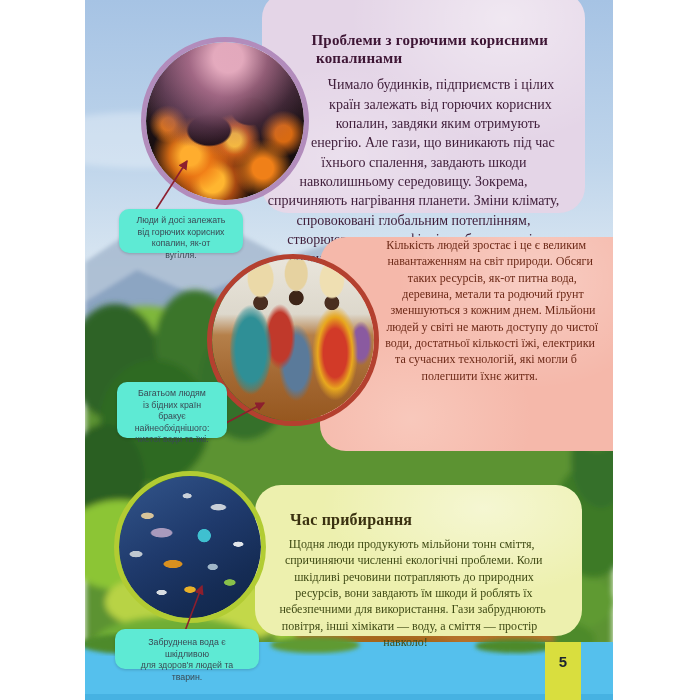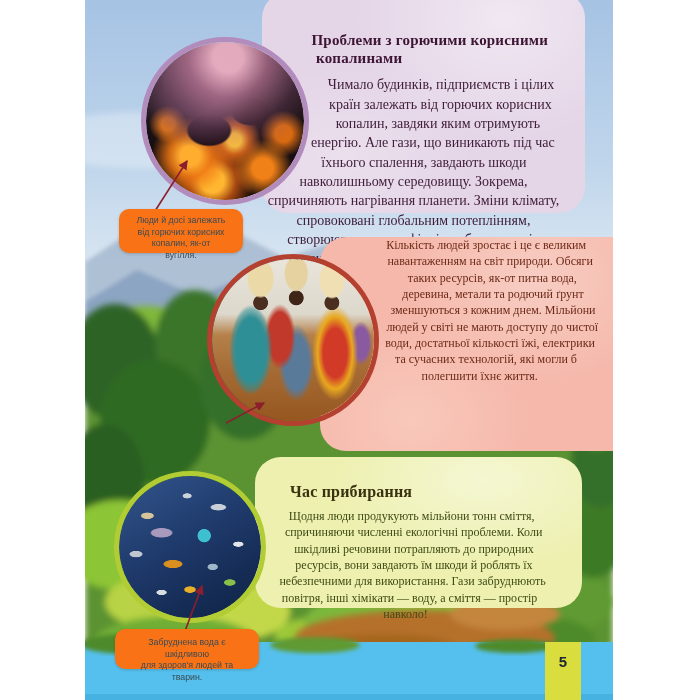--- a/index.html
+++ b/index.html
@@ -25,21 +25,21 @@
 
   .panel.people{left:235px;top:237px;width:305px;height:214px;border-radius:26px 8px 8px 26px;
     background:
       radial-gradient(ellipse at 70% 20%, rgba(255,255,255,.30), transparent 45%),
       radial-gradient(ellipse at 30% 85%, rgba(255,230,220,.35), transparent 40%),
       #f5b8aa;}
   .panel.people h2{margin:16px 20px 6px 55px;font-size:16px;color:#4d2012;}
   .panel.people p{padding:0 26px 0 0;font-size:12px;line-height:1.36;color:#6d2a18;}
   .cutout.c-people{width:68px;height:170px;shape-outside:circle(94px at -27px 65px);}
 
-  .panel.cleanup{left:170px;top:457px;width:327px;height:151px;border-radius:26px;
+  .panel.cleanup{left:170px;top:485px;width:327px;height:151px;border-radius:26px;
     background:
       radial-gradient(ellipse at 70% 15%, rgba(255,255,255,.45), transparent 50%),
       #edf0ae;}
   .panel.cleanup h2{margin:26px 20px 7px 35px;font-size:16px;color:#3a3110;}
   .panel.cleanup p{padding:0 28px 12px 2px;font-size:12px;line-height:1.36;color:#3f4a14;}
   .cutout.c-cleanup{width:22px;height:110px;shape-outside:circle(84px at -65px 44px);}
 
   
   .photo{position:absolute;z-index:3;border-radius:50%;box-sizing:border-box;overflow:hidden;}
   .photo .ph-img{width:100%;height:100%;border-radius:50%;}
@@ -82,21 +82,21 @@
       radial-gradient(ellipse 9px 5px at 50% 80%, #e8b028 0 58%, transparent 70%),
       radial-gradient(ellipse 8px 4px at 30% 82%, #d8dde2 0 58%, transparent 70%),
       radial-gradient(ellipse 7px 4px at 48% 14%, #cbd2da 0 58%, transparent 70%),
       radial-gradient(ellipse 10px 5px at 12% 55%, #bfc8d0 0 58%, transparent 70%),
       radial-gradient(ellipse 8px 5px at 66% 64%, #9fb6c8 0 58%, transparent 70%),
       radial-gradient(ellipse 9px 5px at 78% 75%, #88c04a 0 58%, transparent 70%),
       linear-gradient(150deg,#33568c 0%,#1f3a6c 45%,#152c55 75%,#0f2446 100%);}
 
   
   .leaders{position:absolute;left:0;top:0;z-index:4;pointer-events:none;}
-  .callout{position:absolute;z-index:5;background:#f97316;border-radius:10px;
+  .callout{position:absolute;z-index:5;background:#5eead4;border-radius:10px;
     box-shadow:0 1px 3px rgba(0,0,0,.18);
     font-family:"Liberation Sans","DejaVu Sans",sans-serif;
     font-size:8.8px;line-height:1.32;color:#3a4a55;text-align:center;
     white-space:pre-line;box-sizing:border-box;padding:6px 16px;}
   .callout.c1{left:34px;top:209px;width:124px;height:44px;}
   .callout.c2{left:32px;top:382px;width:110px;height:56px;}
   .callout.c3{left:30px;top:629px;width:144px;height:40px;padding-top:8px;}
 
   
   .page-tab{position:absolute;left:460px;top:642px;width:36px;height:58px;z-index:2;
@@ -206,20 +206,24 @@
         </marker>
       </defs>
       <line x1="70" y1="211" x2="102" y2="161" stroke="#8c1f2e" stroke-width="1.6" marker-end="url(#arr)"></line>
       <line x1="141" y1="423" x2="179" y2="403" stroke="#8c1f2e" stroke-width="1.6" marker-end="url(#arr)"></line>
       <line x1="100" y1="631" x2="117" y2="586" stroke="#8c1f2e" stroke-width="1.6" marker-end="url(#arr)"></line>
     </svg>
 
     <div class="callout c1">Люди й досі залежать
 від горючих корисних
 копалин, як-от вугілля.</div>
+    <div class="callout c2">Багатьом людям
+із бідних країн бракує
+найнеобхіднішого:
+чистої води та їжі.</div>
     <div class="callout c3">Забруднена вода є шкідливою
 для здоров'я людей та тварин.</div>
 
     <div class="page-tab">
       <span>5</span>
     </div>
 
   </div>
 </div>
 

